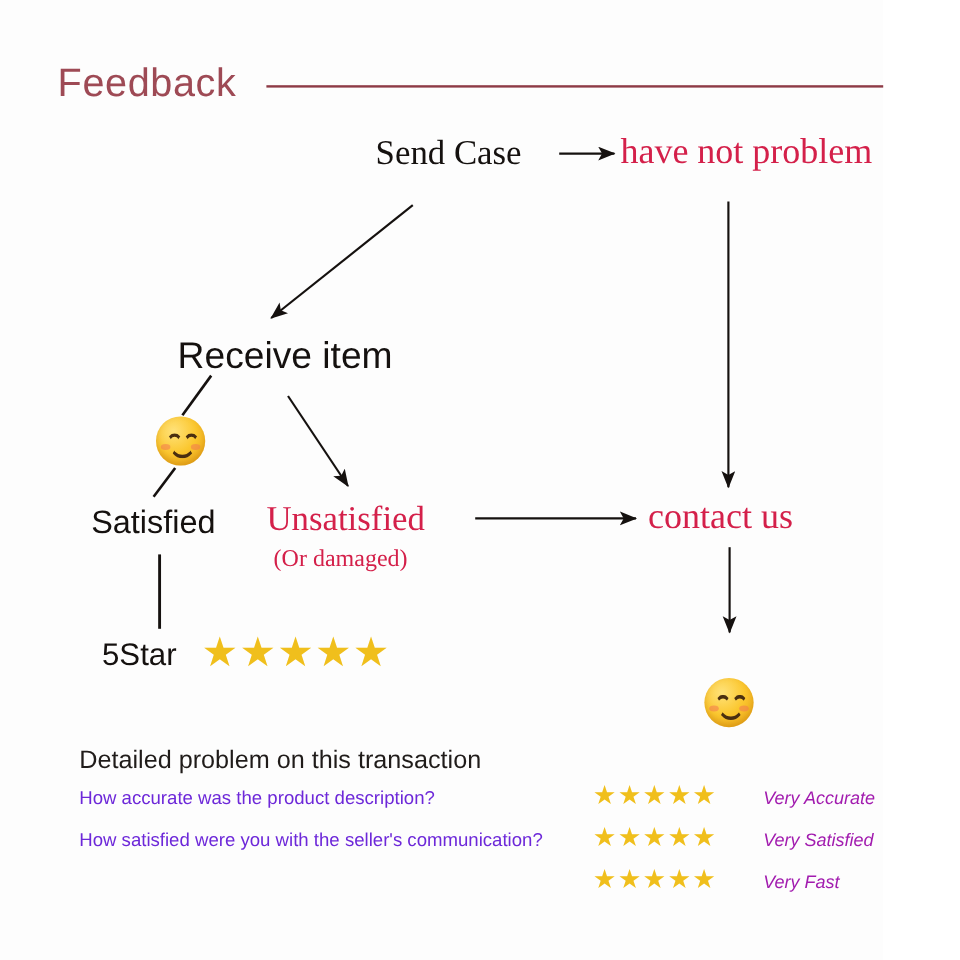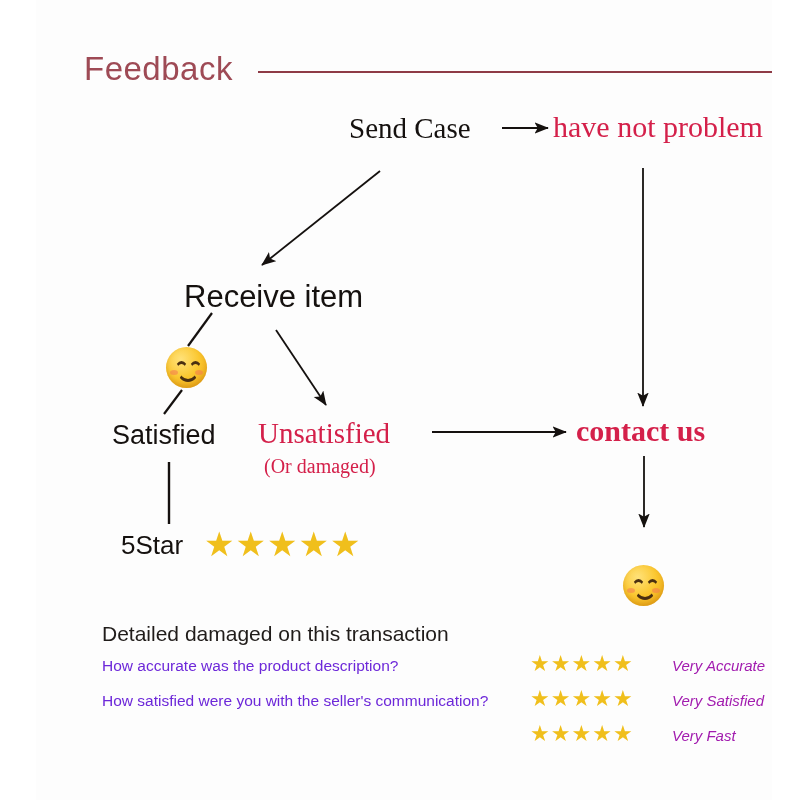--- a/index.html
+++ b/index.html
@@ -7,21 +7,20 @@
     padding: 0;
     background: #ffffff;
   }
   #page {
     position: relative;
     width: 736px;
     height: 800px;
     background: #fdfdfd;
     overflow: hidden;
     font-family: "Liberation Sans", sans-serif;
-    margin-left: 36px;
   }
 
   
   .hdr-title {
     position: absolute;
     left: 48px;
     top: 50px;
     font-family: "Liberation Sans", sans-serif;
     font-size: 33px;
     letter-spacing: 0.5px;
@@ -54,21 +53,21 @@
     font-family: "Liberation Sans", sans-serif;
     color: #15110f;
   }
 
   #node-send-case   { left: 313px; top: 112px; font-size: 29px; }
   #node-not-received{ left: 517px; top: 110px; font-size: 30px; }
   #node-receive-item{ left: 148px; top: 279px; font-size: 31px; }
   #node-satisfied   { left: 76px;  top: 420px; font-size: 27px; }
   #node-unsatisfied { left: 222px; top: 417px; font-size: 29px; }
   #node-or-damaged  { left: 228px; top: 455px; font-size: 20px; text-align: right; }
-  #node-contact-us  { left: 540px; top: 414px; font-size: 30px; font-weight: bold; }
+  #node-contact-us  { left: 540px; top: 414px; font-size: 30px; }
   #node-solve       { left: 424px; top: 531px; font-size: 20px; }
   #node-5star       { left: 85px;  top: 530px; font-size: 26px; }
 
   
   .stars {
     color: #f0bf1c;
     letter-spacing: 1px;
     white-space: nowrap;
     font-family: "DejaVu Sans", sans-serif;
   }
@@ -232,21 +231,21 @@
 
   <div id="emoji-solve" class="emoji">
     <div class="emoji-disc" style="left:0;top:0;width:41px;height:41px;"></div>
     <div class="emoji-eye" style="left:9px;  top:14px;"></div>
     <div class="emoji-eye" style="left:23px; top:14px;"></div>
     <div class="emoji-cheek" style="left:4px;  top:23px;"></div>
     <div class="emoji-cheek" style="left:29px; top:23px;"></div>
     <div class="emoji-mouth" style="left:11px; top:22px;"></div>
   </div>
 
-  <div id="ratings-title">Detailed damaged on this transaction</div>
+  <div id="ratings-title">Detailed problem on this transaction</div>
 
   <div id="rating-row-0" class="rating-row">
     <span class="rating-q">How accurate was the product description?</span>
     <span class="rating-stars stars">★★★★★</span>
     <span class="rating-label">Very Accurate</span>
   </div>
 
   <div id="rating-row-1" class="rating-row">
     <span class="rating-q">How satisfied were you with the seller's communication?</span>
     <span class="rating-stars stars">★★★★★</span>

